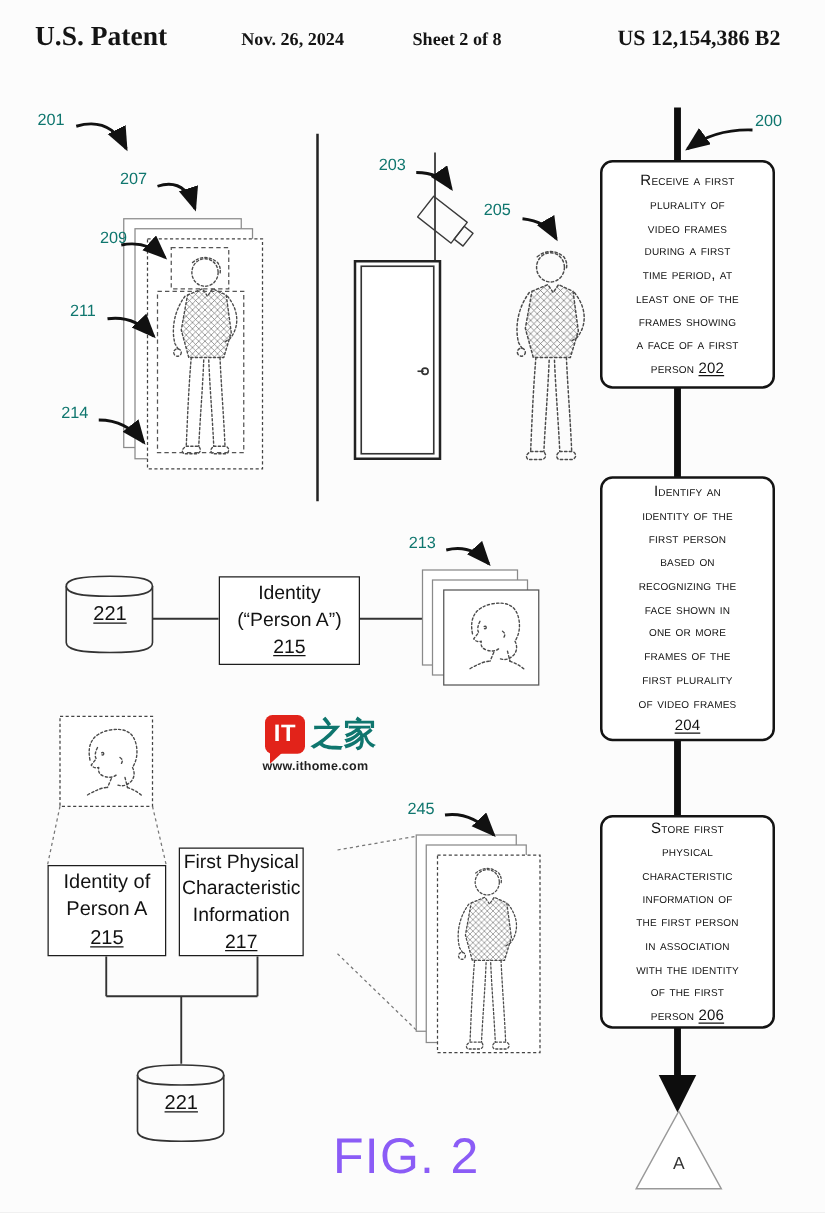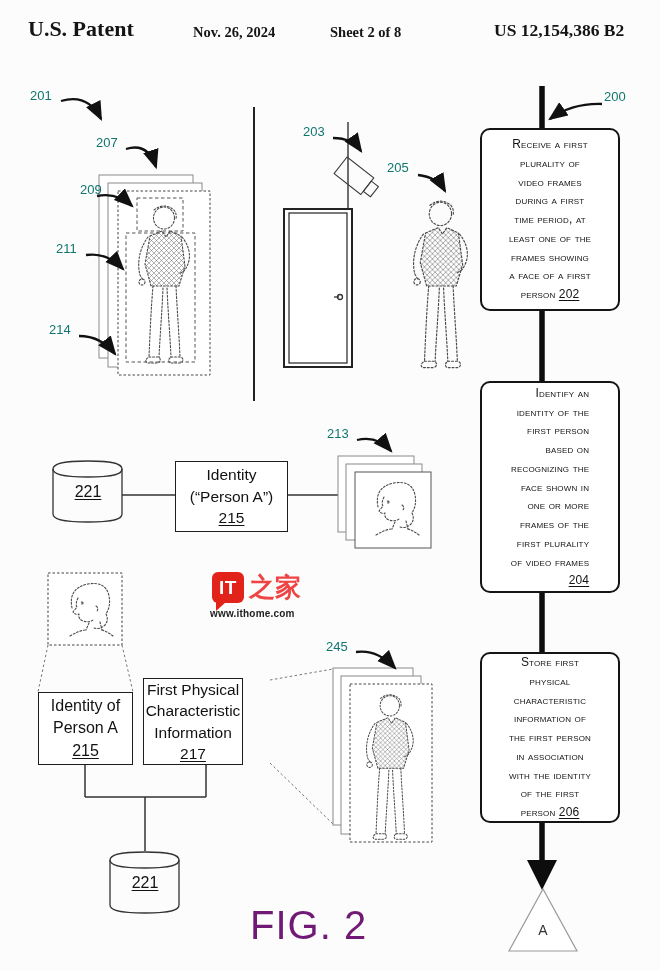--- a/index.html
+++ b/index.html
@@ -18,31 +18,31 @@
   }
   .flowtext{font-size:12px;line-height:1.56;font-variant:small-caps;letter-spacing:.15px;white-space:pre-line;}
   .nbox{
     position:absolute;border:1.6px solid #1d1d1d;background:#fff;box-sizing:border-box;
     display:flex;align-items:center;justify-content:center;text-align:center;white-space:pre-line;
   }
   .b215{left:175px;top:461px;width:113px;height:71px;font-size:15.5px;line-height:1.38;}
   .b215b{left:38px;top:692px;width:95px;height:73px;font-size:16px;line-height:1.38;}
   .b217{left:143px;top:678px;width:100px;height:87px;font-size:15.5px;line-height:1.38;}
   .cyllabel{position:absolute;font-size:16px;text-align:center;}
-  .figlabel{position:absolute;left:250px;top:903px;width:150px;
-    font-size:40px;letter-spacing:1px;color:#701a75;}
+  .figlabel{position:absolute;left:250px;top:903px;width:150px;text-align:center;
+    font-size:40px;letter-spacing:1px;color:#8b5cf6;}
   .tri-a{position:absolute;left:509px;top:922px;width:68px;text-align:center;font-size:14px;color:#333;}
   
   .wm{position:absolute;left:210px;top:570px;width:110px;}
   .wm-badge{position:absolute;left:2px;top:2px;width:32px;height:31px;border-radius:6px;
     display:flex;align-items:center;justify-content:center;
     color:#fff;font-weight:bold;font-size:19px;letter-spacing:.5px;}
   .wm-tail{position:absolute;left:6px;top:32px;width:0;height:0;
     border-left:10px solid;border-bottom:9px solid transparent;}
-  .wm-cjk{position:absolute;left:39px;top:0px;font-size:26px;font-weight:bold;color:#ef4444;white-space:nowrap;}
+  .wm-cjk{position:absolute;left:39px;top:0px;font-size:26px;font-weight:bold;color:#0f766e;white-space:nowrap;}
   .wm-url{position:absolute;left:0px;top:38px;font-size:10px;font-weight:bold;color:#222;letter-spacing:.2px;white-space:nowrap;}
   
   .sk{fill:none;stroke:#3a3a3a;stroke-width:1.1;stroke-linecap:round;stroke-linejoin:round;}
   .dot .sk{stroke-dasharray:1.8 1.8;stroke:#4a4a4a;}
   .vest{fill:url(#hatch);}
   .sk2{fill:none;stroke:#333;stroke-width:1.3;}
   .fr1{fill:#fff;stroke:#8a8a8a;stroke-width:1;}
   .fr2{fill:#fff;stroke:#555;stroke-width:1;}
   .frd{fill:#fff;stroke:#444;stroke-width:1;stroke-dasharray:2.5 2;}
   .dash2{fill:none;stroke:#555;stroke-width:1;stroke-dasharray:3.5 2.5;}
@@ -222,21 +222,21 @@
     <div class="flowtext"><span>Receive a first
 plurality of
 video frames
 during a first
 time period, at
 least one of the
 frames showing
 a face of a first
 person </span><span class="u">202</span></div>
   </div>
-  <div class="flowbox" style="top:381px;height:212px;text-align:right;">
+  <div class="flowbox" style="top:381px;height:212px;">
     <div class="flowtext"><span>Identify an
 identity of the
 first person
 based on
 recognizing the
 face shown in
 one or more
 frames of the
 first plurality
 of video frames

